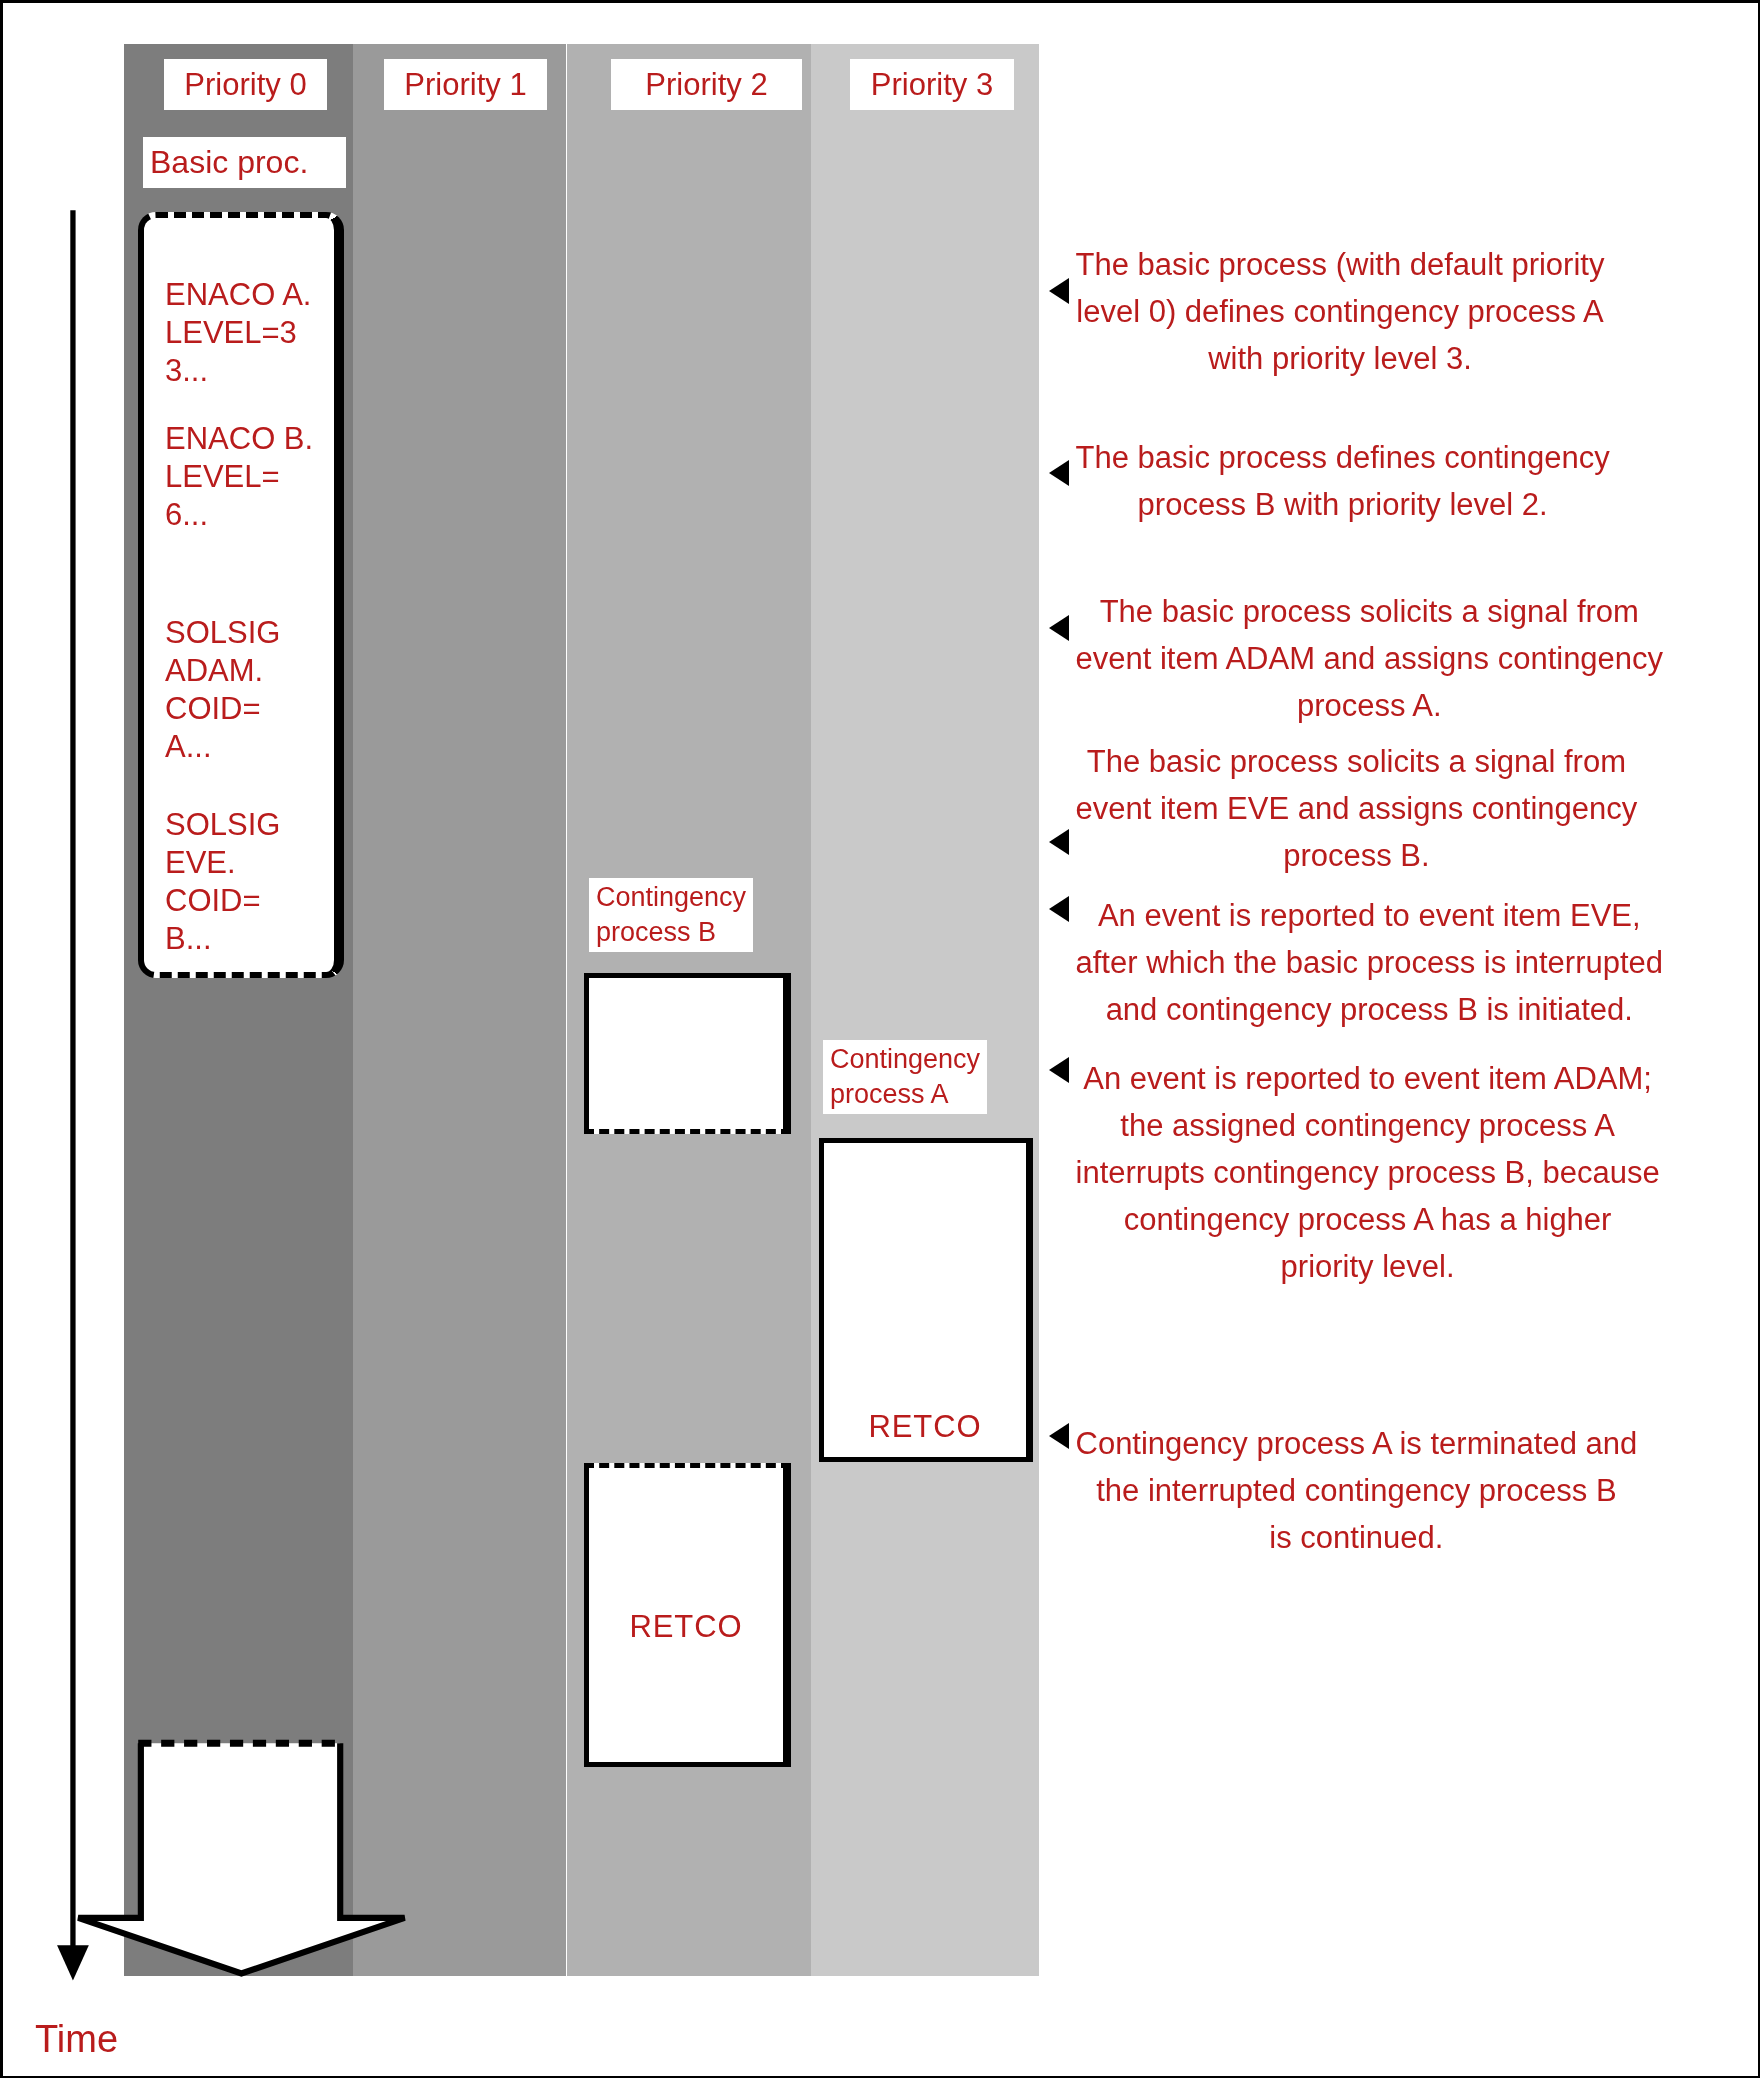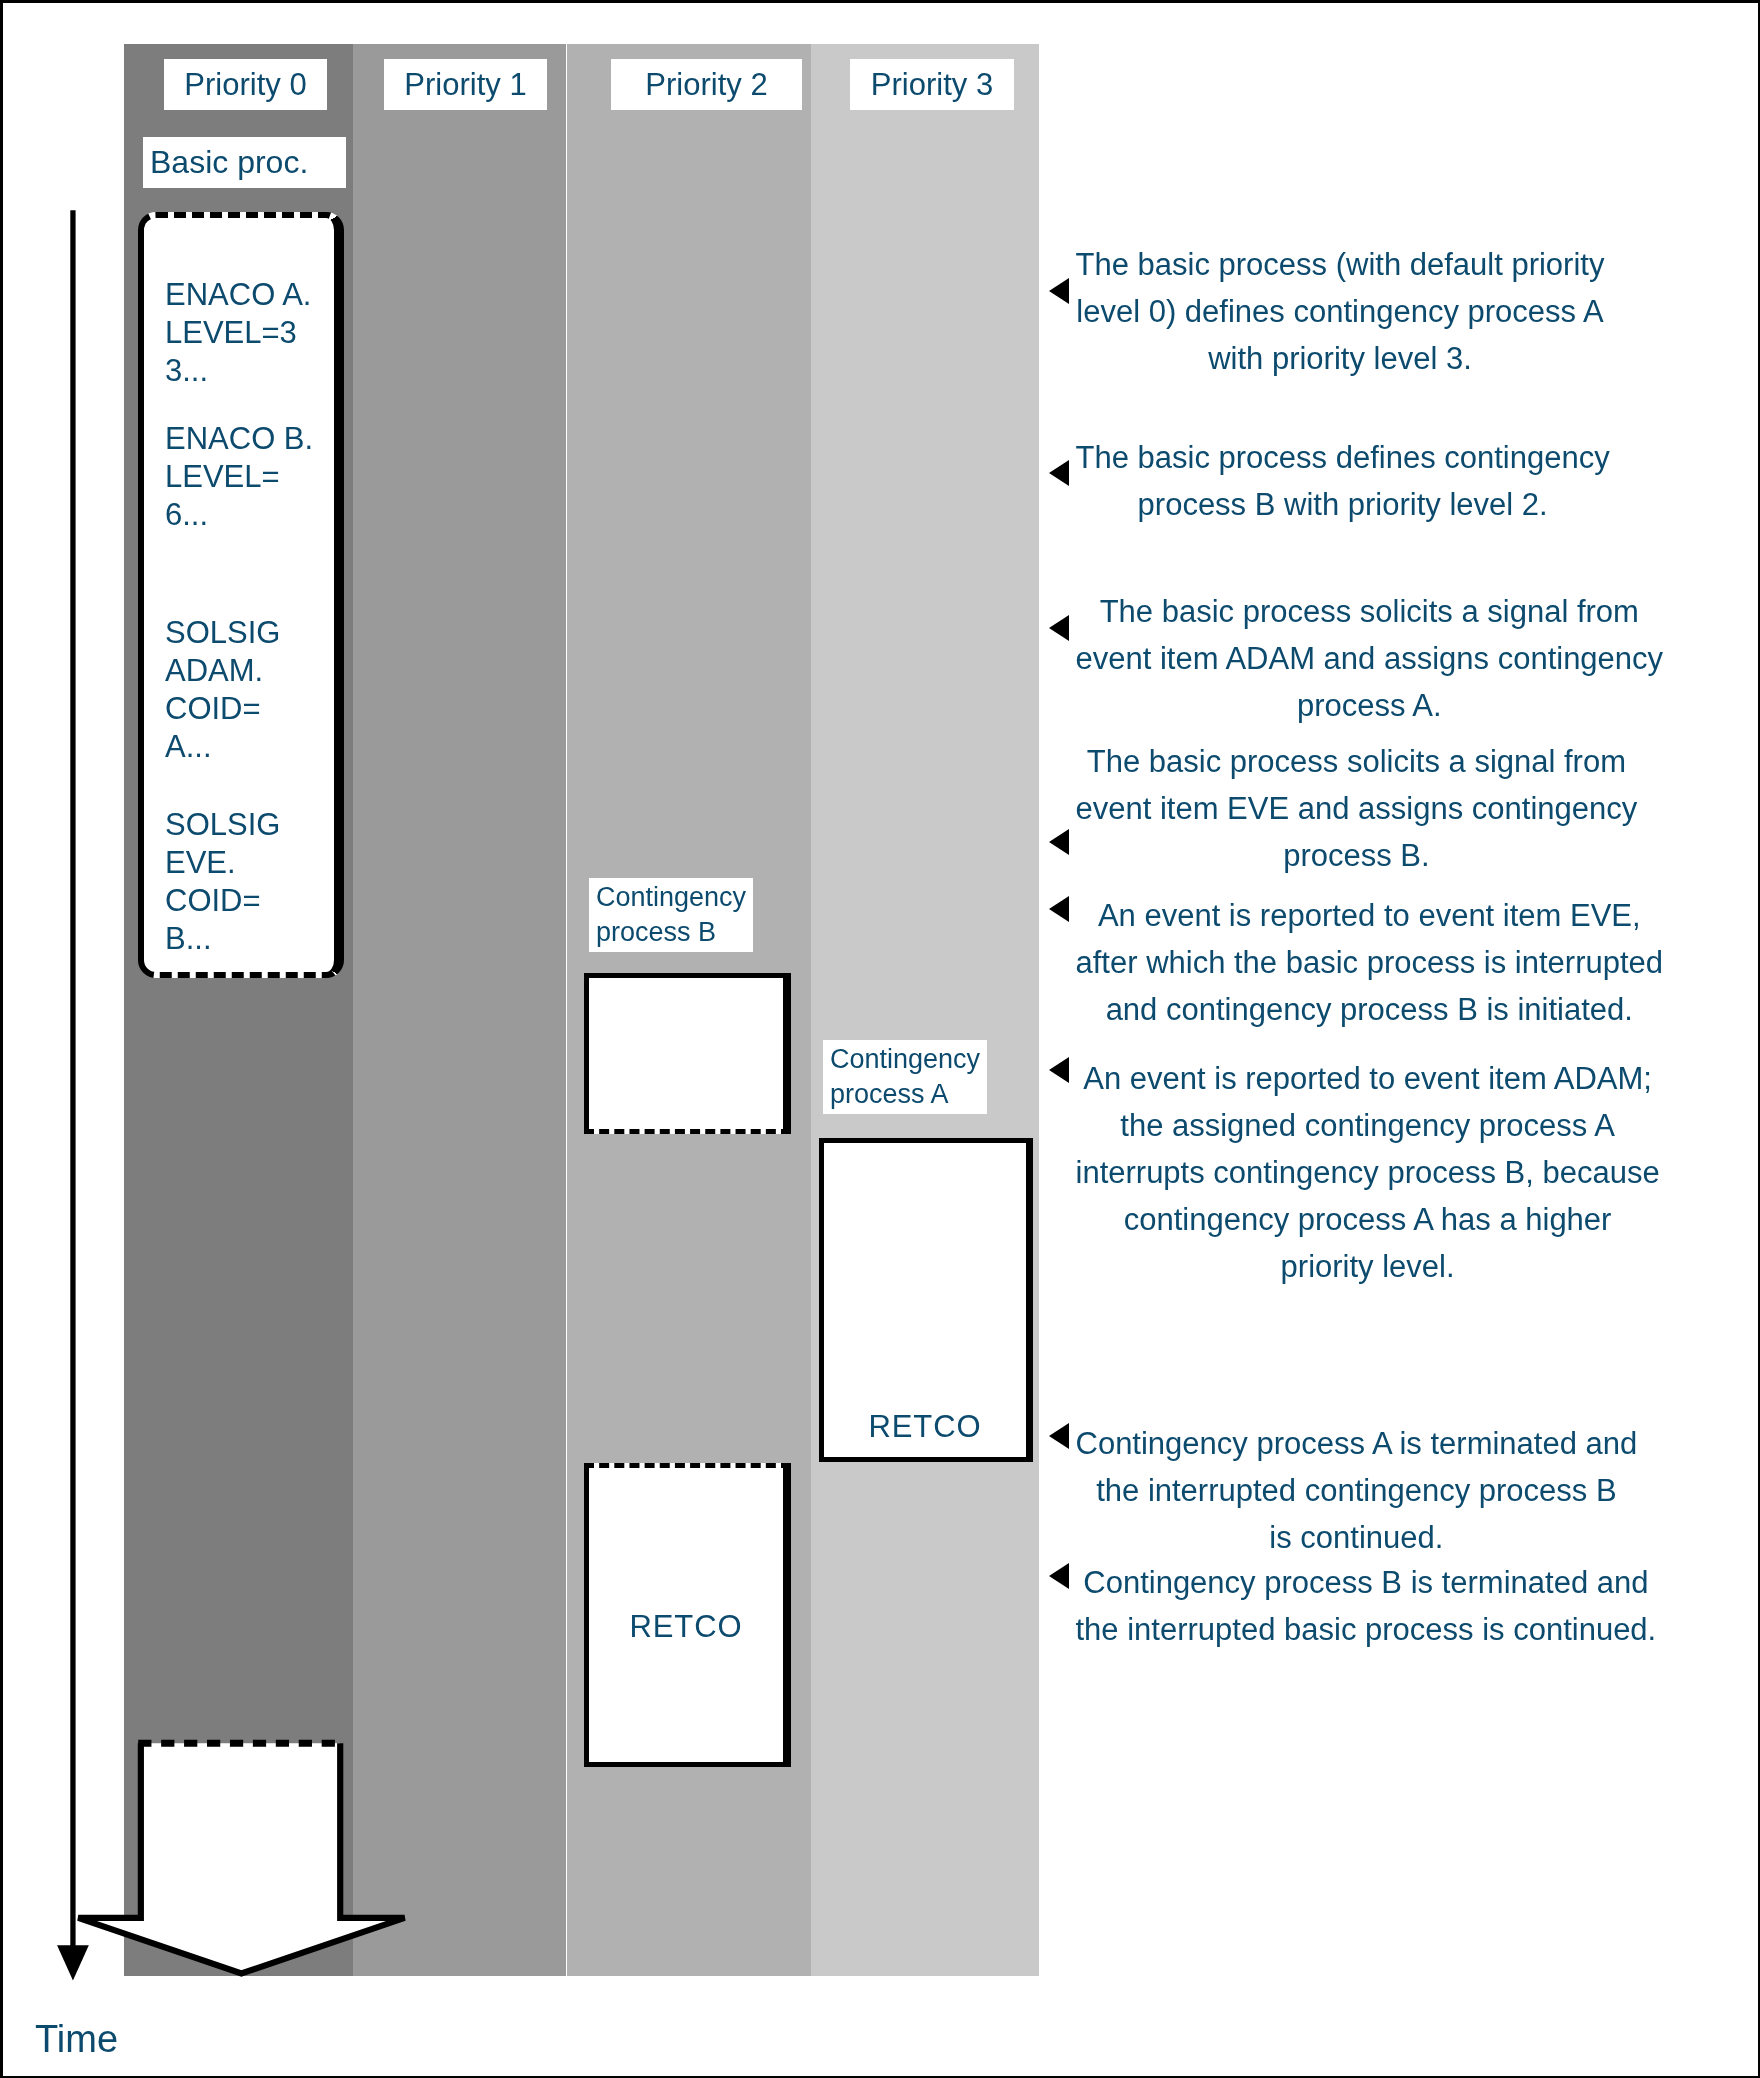--- a/index.html
+++ b/index.html
@@ -3,21 +3,21 @@
 <meta charset="utf-8">
 <style>
   html,body{margin:0;padding:0;background:#fff;}
   #canvas{
     position:relative;
     width:1761px;height:2079px;
     border:3.5px solid #000;
     box-sizing:border-box;
     background:#fff;
     font-family:"Liberation Sans", sans-serif;
-    color:#0c4a6e;
+    color:#b91c1c;
     overflow:hidden;
   }
   
   .col{position:absolute;top:41px;height:1932px;}
   .col0{left:121px;width:229px;}
   .col1{left:350px;width:213px;}
   .col2{left:564px;width:244px;}
   .col3{left:808px;width:228px;}
   
   .plabel{
@@ -194,20 +194,15 @@
 interrupts contingency process B, because
 contingency process A has a higher
 priority level.</div>
   </div>
   <div class="ann a7">
     <span class="ann-marker"></span>
     <div class="ann-text">Contingency process A is terminated and
 the interrupted contingency process B
 is continued.</div>
   </div>
-  <div class="ann a8">
-    <span class="ann-marker"></span>
-    <div class="ann-text">Contingency process B is terminated and
-the interrupted basic process is continued.</div>
-  </div>
 
 </div>
 
 
 </body></html>

